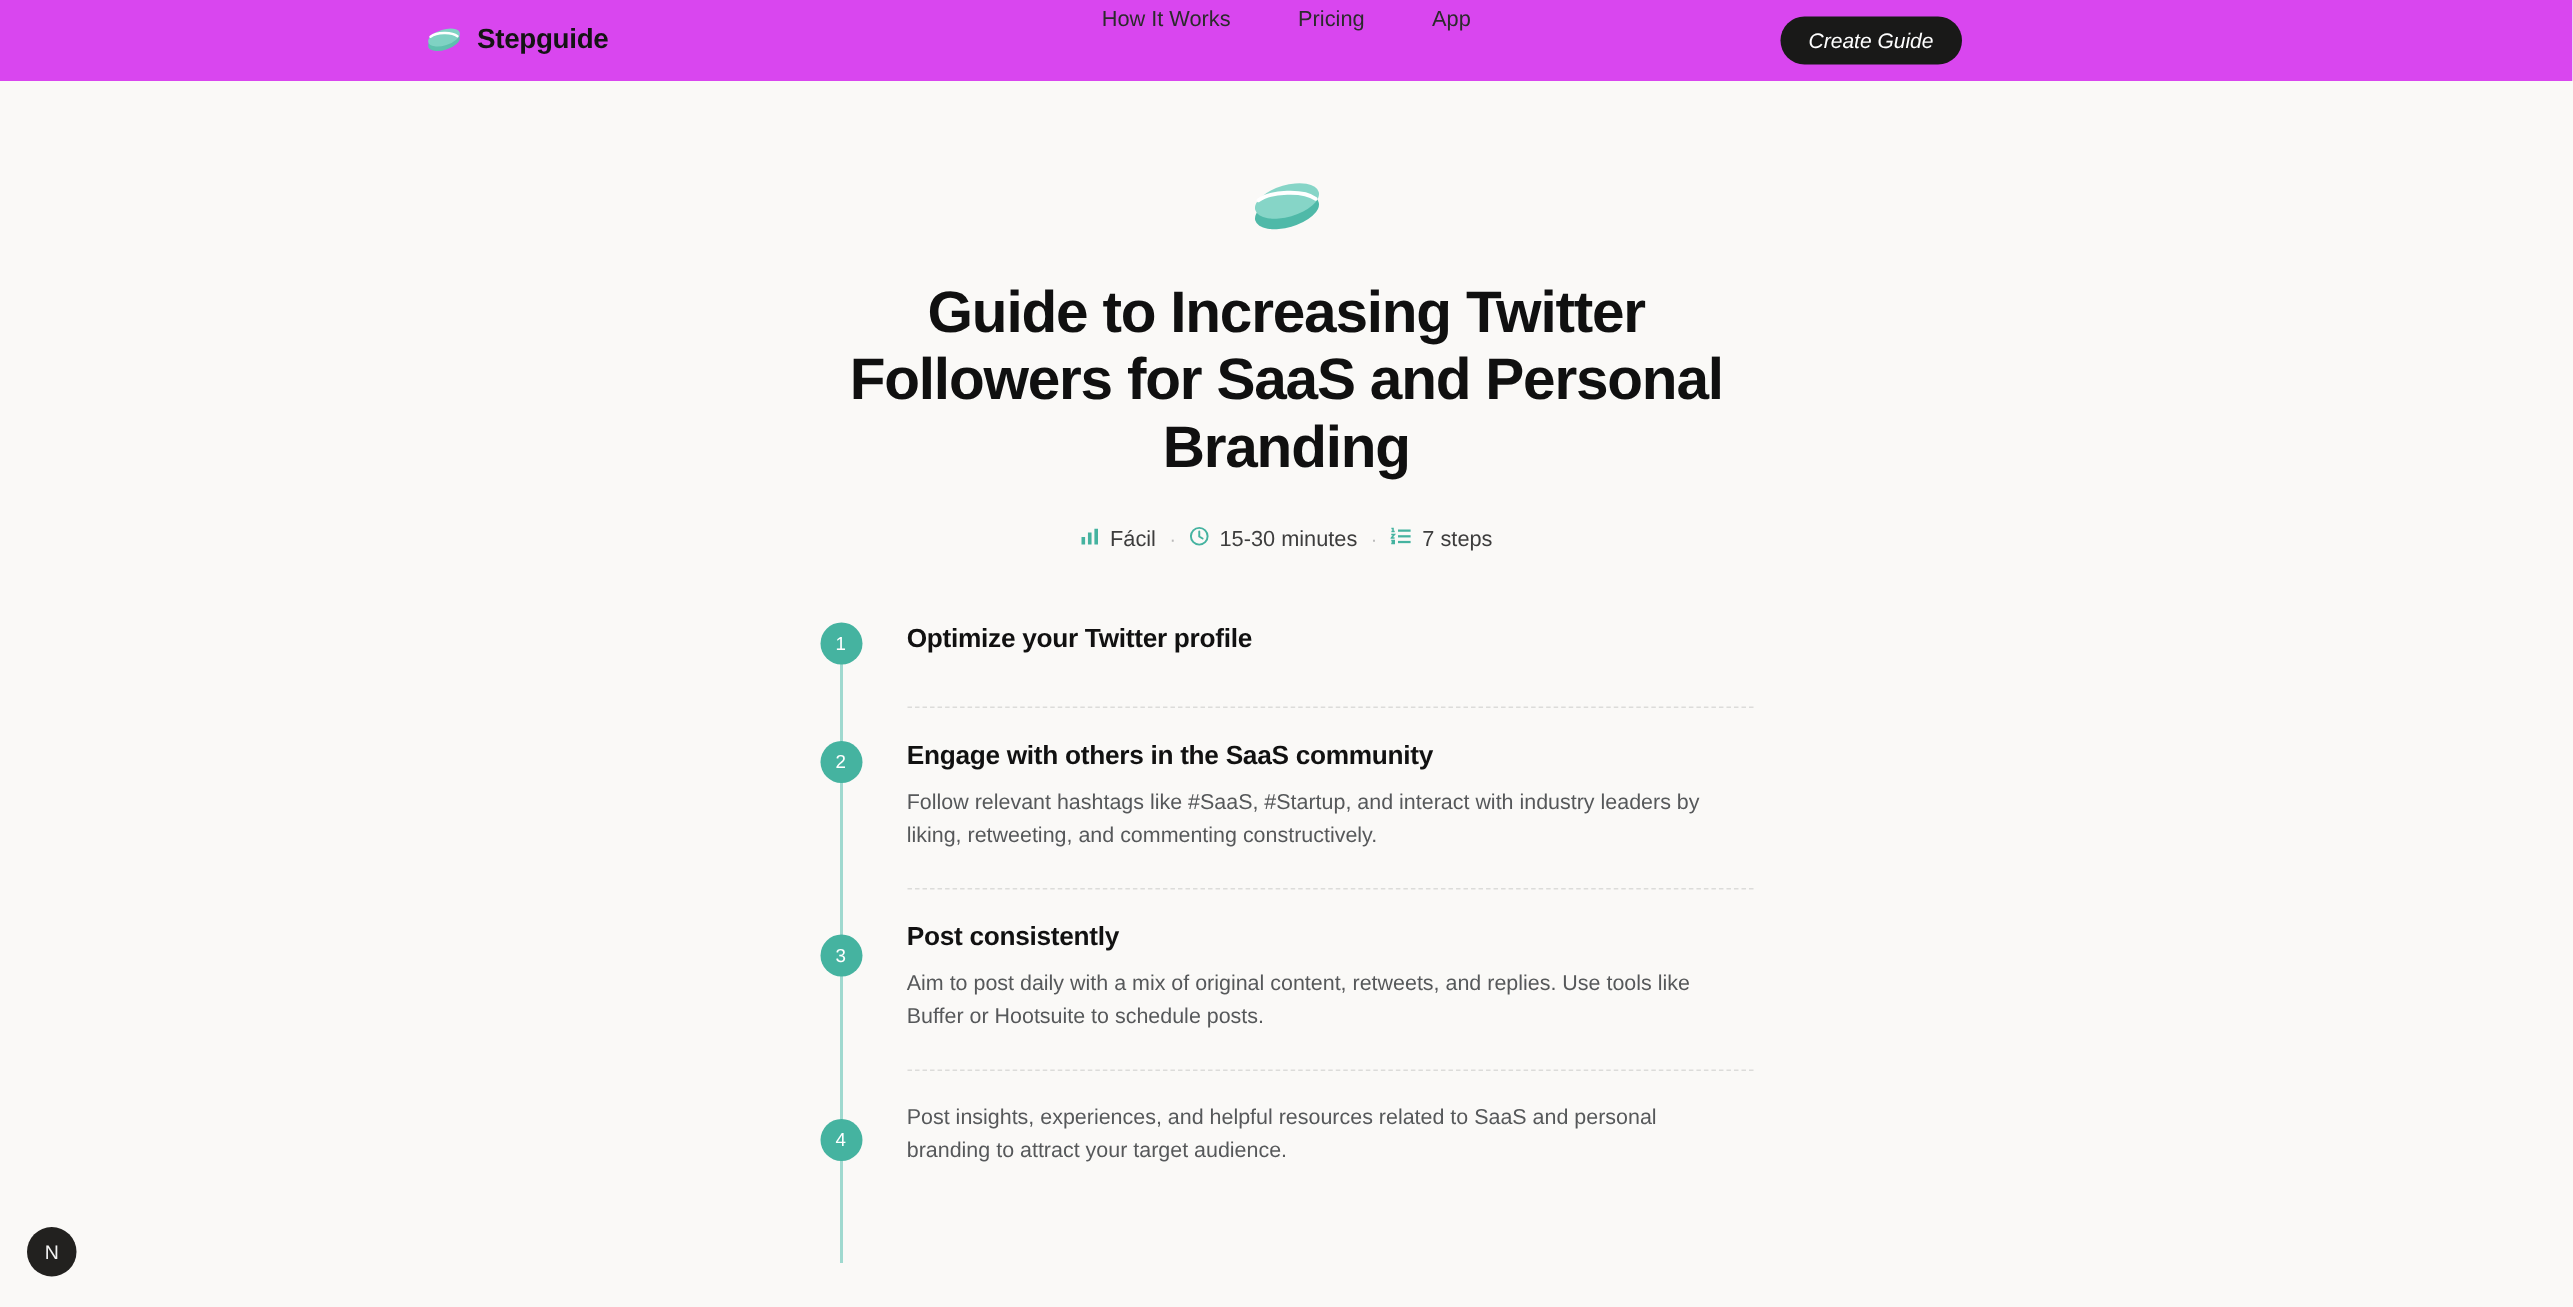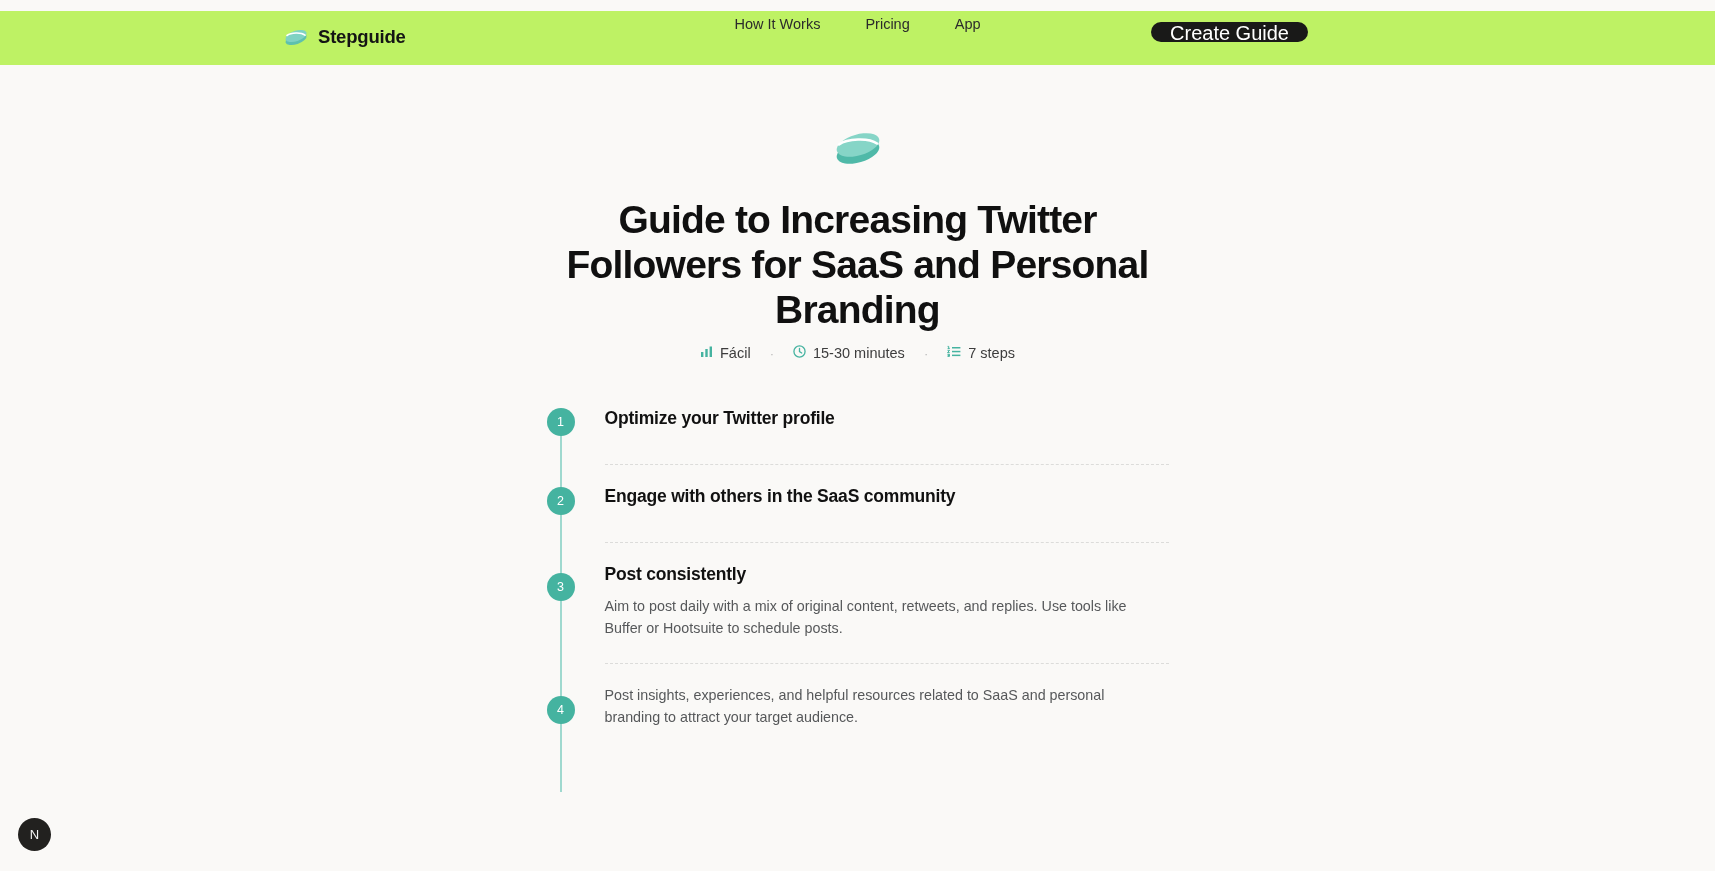--- a/index.html
+++ b/index.html
@@ -11,22 +11,21 @@
     font-family: "Liberation Sans", sans-serif;
     color: #1c1c1c;
   }
 
   
   .navbar {
     height: 54px;
     display: flex;
     align-items: center;
     position: relative;
-    background: #bef264;
-    margin-top: 11px;
+    background: #d946ef;
   }
   .brand {
     display: flex;
     align-items: center;
     gap: 9px;
     position: absolute;
     left: 283px;
     top: 13px;
   }
   .brand-logo { width: 26px; height: 26px; display: block; }
@@ -51,25 +50,26 @@
     cursor: pointer;
   }
   .cta-button {
     position: absolute;
     right: 407px;
     top: 11px;
     background: #191918;
     color: #ffffff;
     border: none;
     border-radius: 20px;
-    height: 20px;
+    height: 32px;
     padding: 0 19px;
-    font-size: 20px;
+    font-size: 14px;
     font-family: "Liberation Sans", sans-serif;
     cursor: pointer;
+    font-style: italic;
   }
 
   
   .page {
     width: 100%;
   }
   .hero {
     text-align: center;
     padding-top: 60px;
   }
@@ -83,25 +83,25 @@
     font-size: 39px;
     line-height: 45px;
     font-weight: bold;
     letter-spacing: -0.8px;
     color: #101010;
     max-width: 640px;
     margin: 0 auto;
     text-align: center;
   }
   .meta-row {
-    margin-top: 13px;
+    margin-top: 30px;
     display: flex;
     align-items: center;
     justify-content: center;
-    gap: 19px;
+    gap: 9px;
     font-size: 14.5px;
     color: #3d3d3d;
   }
   .meta-item {
     display: inline-flex;
     align-items: center;
     gap: 7px;
   }
   .meta-sep { color: #b9b9b9; font-size: 13px; }
   .meta-icon { display: block; }
@@ -270,20 +270,21 @@
     <div class="rail"></div>
 
     <div class="step step-1">
       <div class="step-badge">1</div>
       <div class="step-title">Optimize your Twitter profile</div>
     </div>
 
     <div class="step step-2">
       <div class="step-badge">2</div>
       <div class="step-title">Engage with others in the SaaS community</div>
+      <div class="step-desc">Follow relevant hashtags like #SaaS, #Startup, and interact with industry leaders by liking, retweeting, and commenting constructively.</div>
     </div>
 
     <div class="step step-3">
       <div class="step-badge">3</div>
       <div class="step-title">Post consistently</div>
       <div class="step-desc">Aim to post daily with a mix of original content, retweets, and replies. Use tools like Buffer or Hootsuite to schedule posts.</div>
     </div>
 
     <div class="step step-4">
       <div class="step-badge">4</div>

